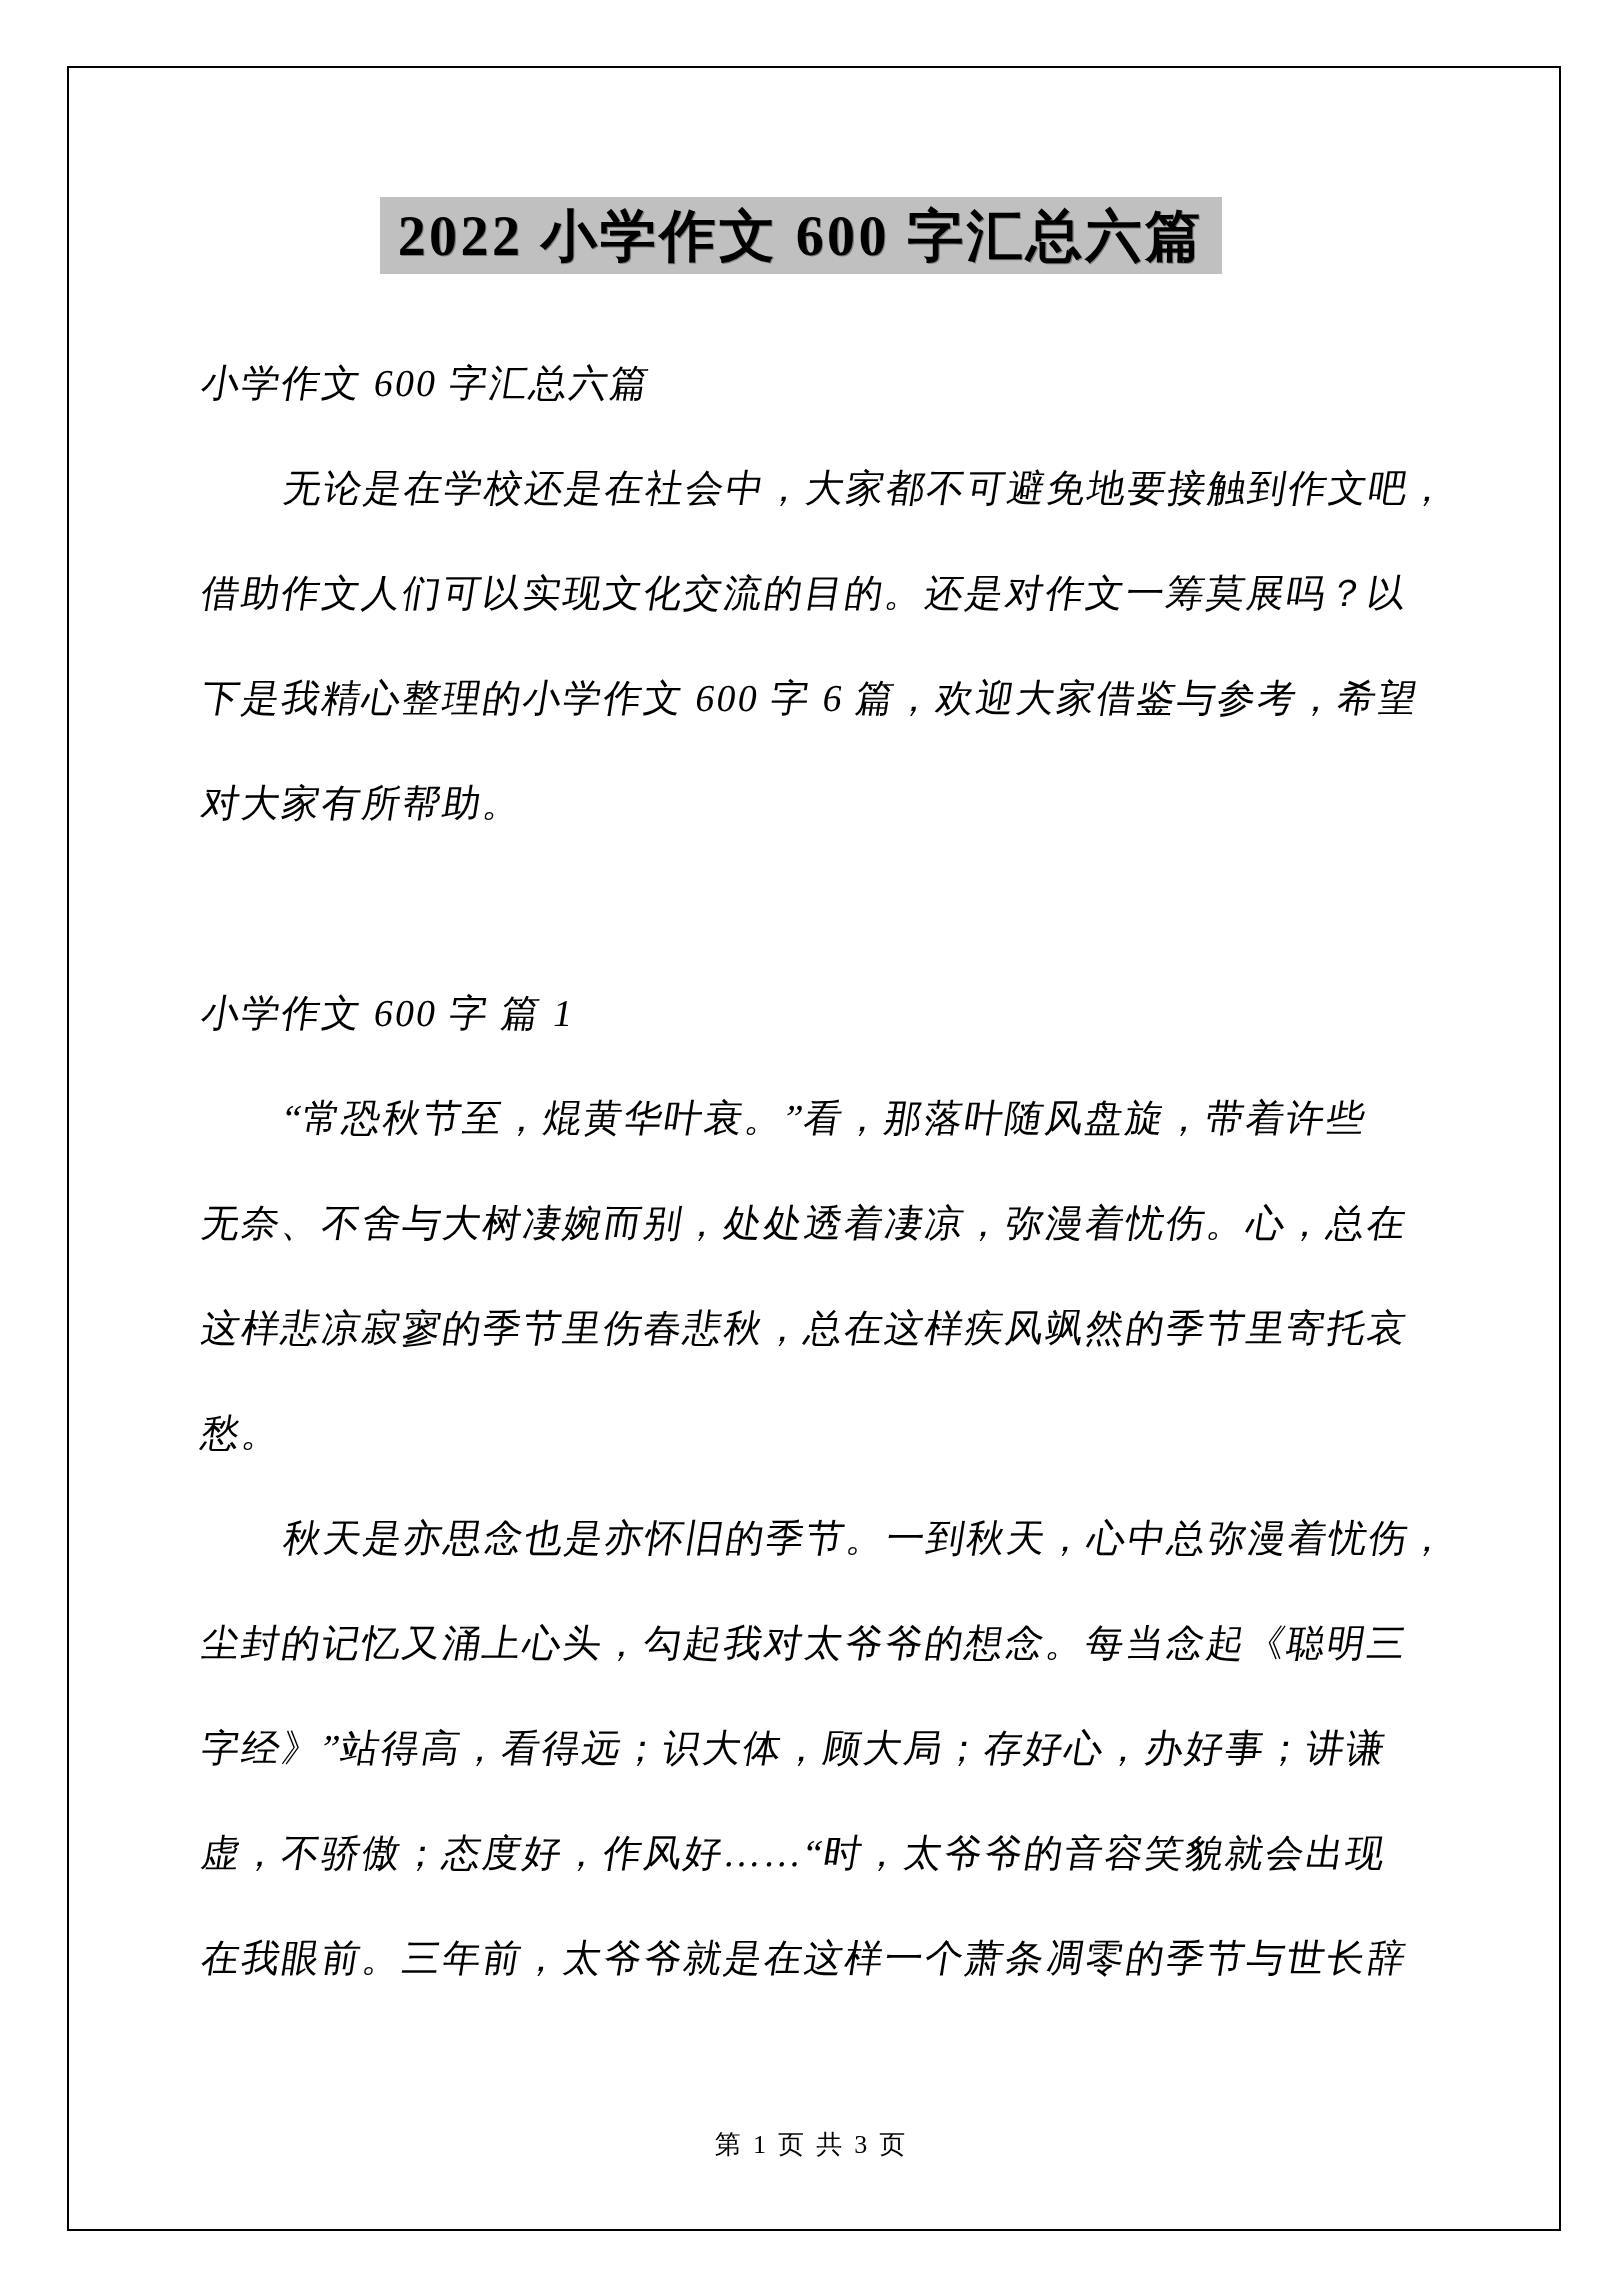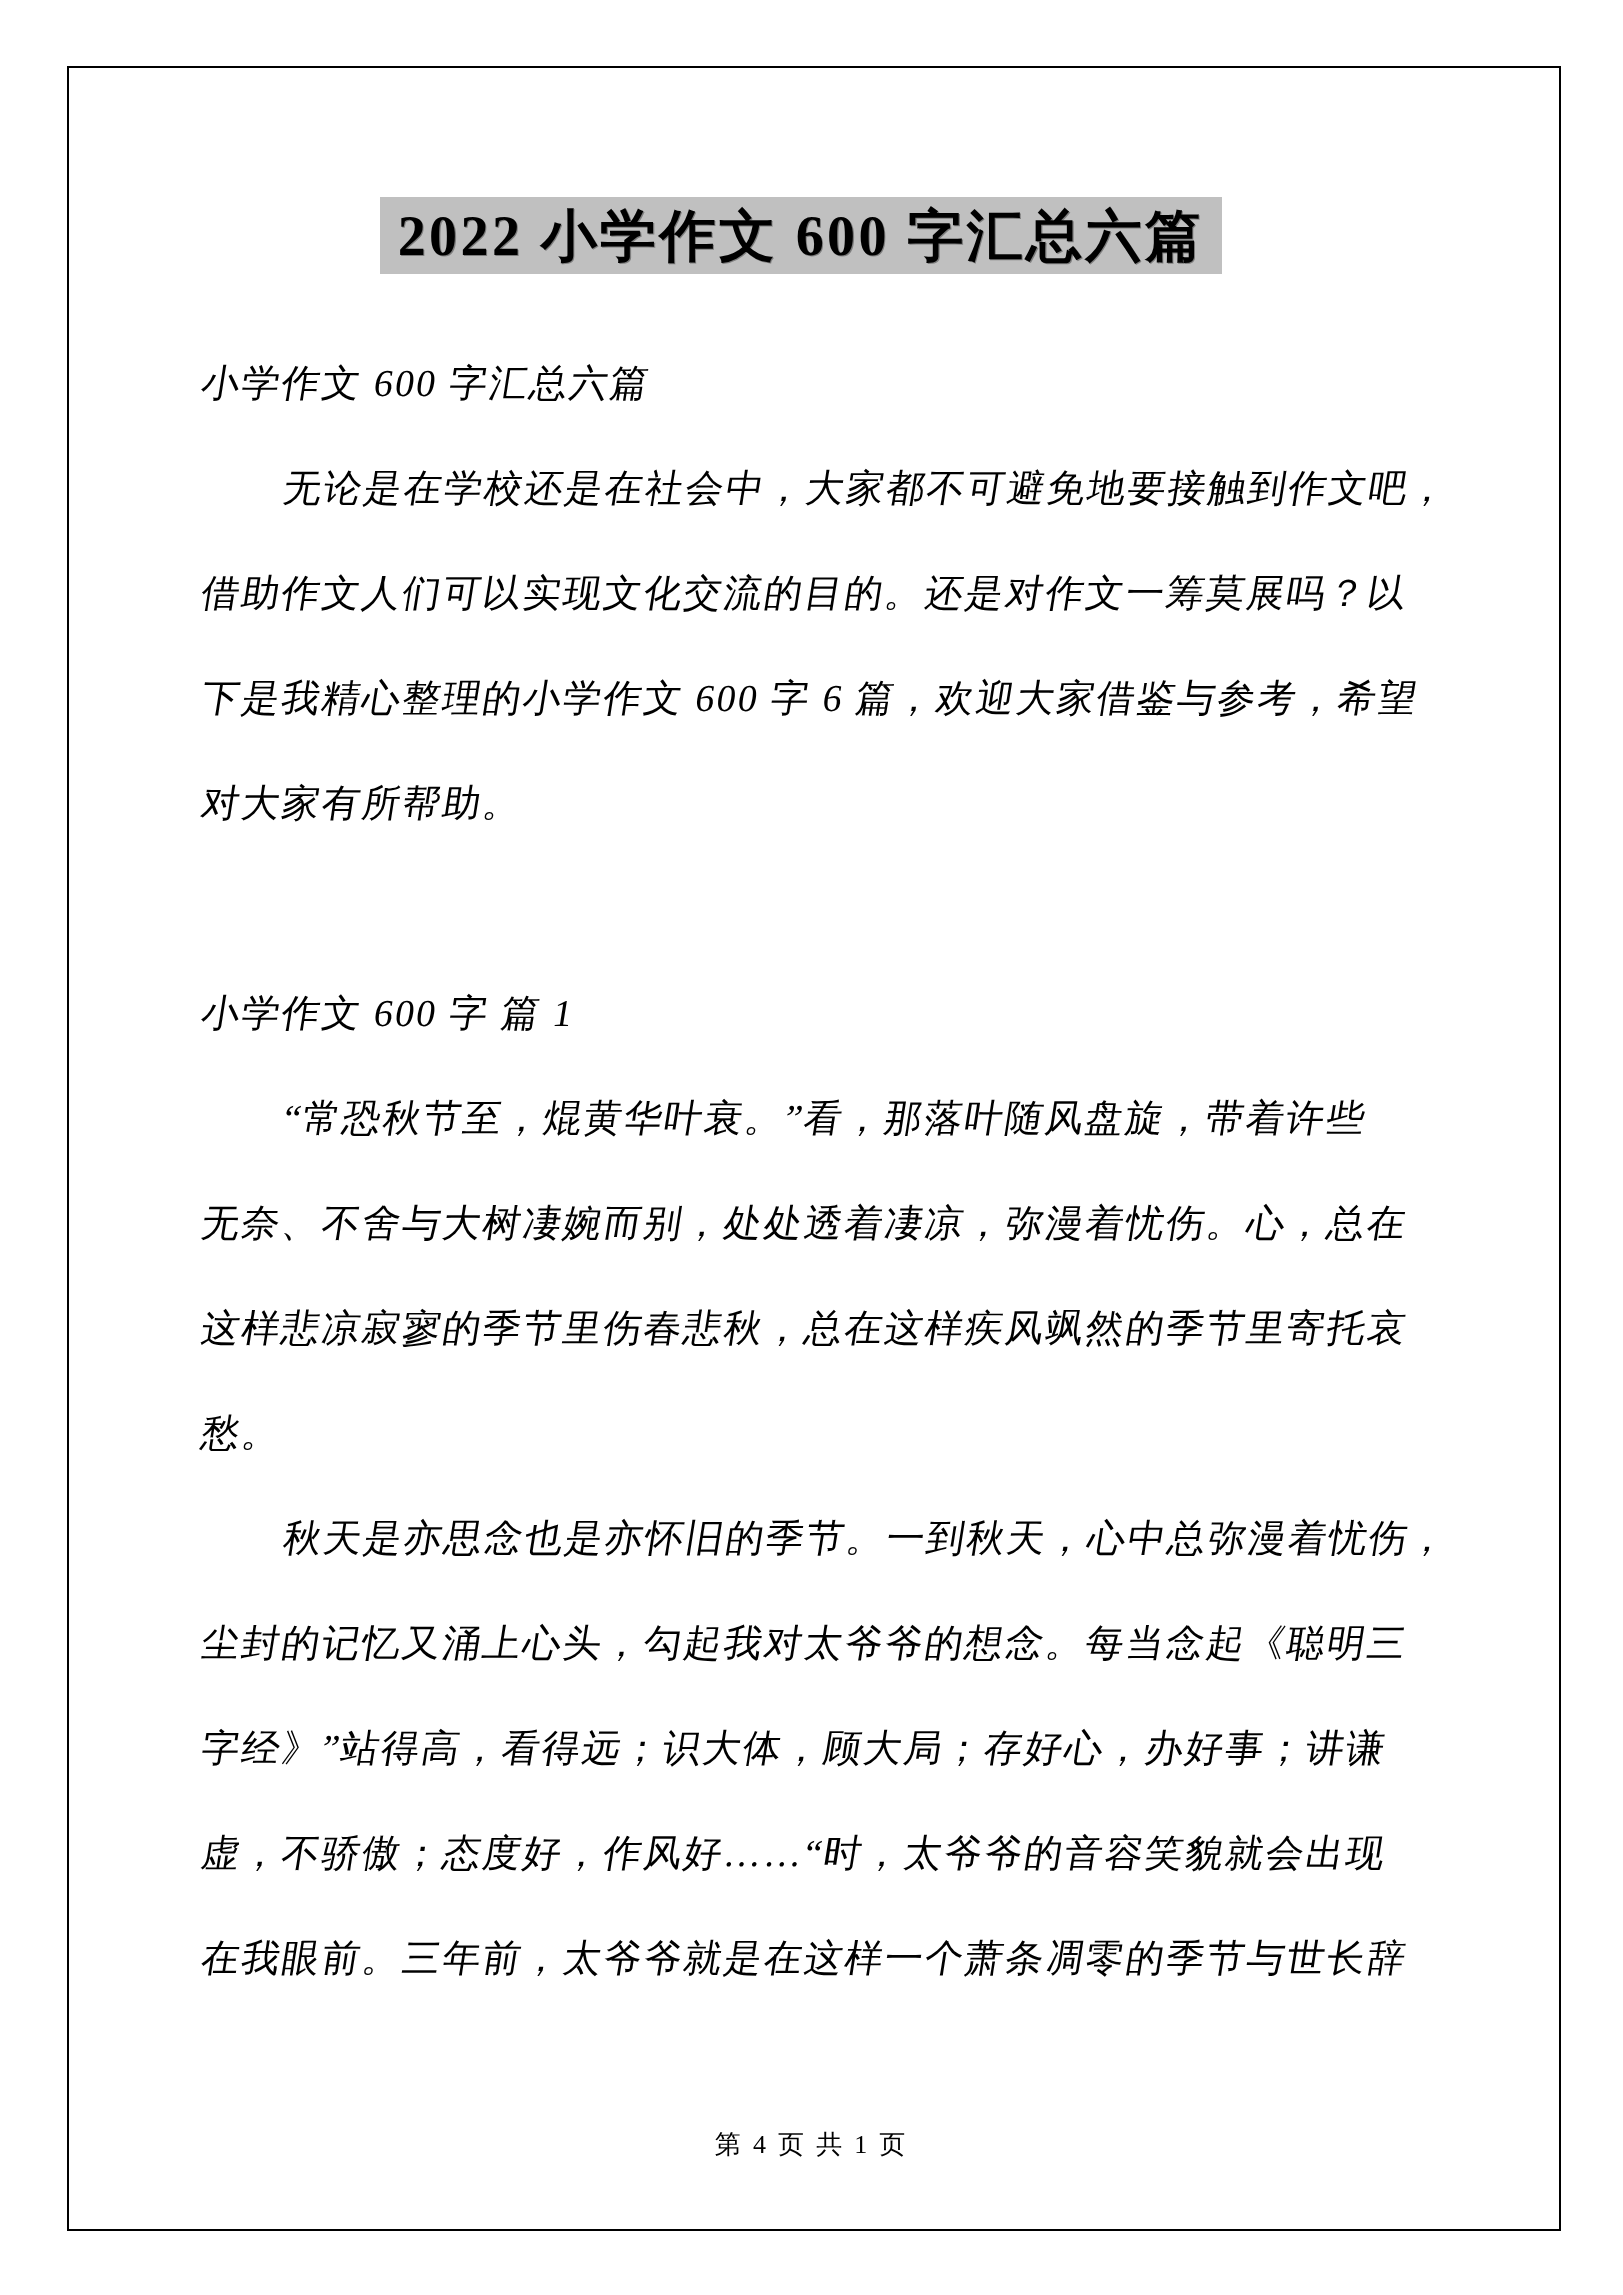--- a/index.html
+++ b/index.html
@@ -97,15 +97,15 @@
   <div class="line" data-indent=""><span class="slant">这样悲凉寂寥的季节里伤春悲秋，总在这样疾风飒然的季节里寄托哀</span></div>
   <div class="line" data-indent=""><span class="slant">愁。</span></div>
   <div class="line" data-indent="true"><span class="slant">秋天是亦思念也是亦怀旧的季节。一到秋天，心中总弥漫着忧伤，</span></div>
   <div class="line" data-indent=""><span class="slant">尘封的记忆又涌上心头，勾起我对太爷爷的想念。每当念起《聪明三</span></div>
   <div class="line" data-indent=""><span class="slant">字经》”站得高，看得远；识大体，顾大局；存好心，办好事；讲谦</span></div>
   <div class="line" data-indent=""><span class="slant">虚，不骄傲；态度好，作风好……“时，太爷爷的音容笑貌就会出现</span></div>
   <div class="line" data-indent=""><span class="slant">在我眼前。三年前，太爷爷就是在这样一个萧条凋零的季节与世长辞</span></div>
 </div>
 
 <div class="footer-row">
-  <span>第 4 页 共 1 页</span>
+  <span>第 1 页 共 3 页</span>
 </div>
 
 
 </body></html>

